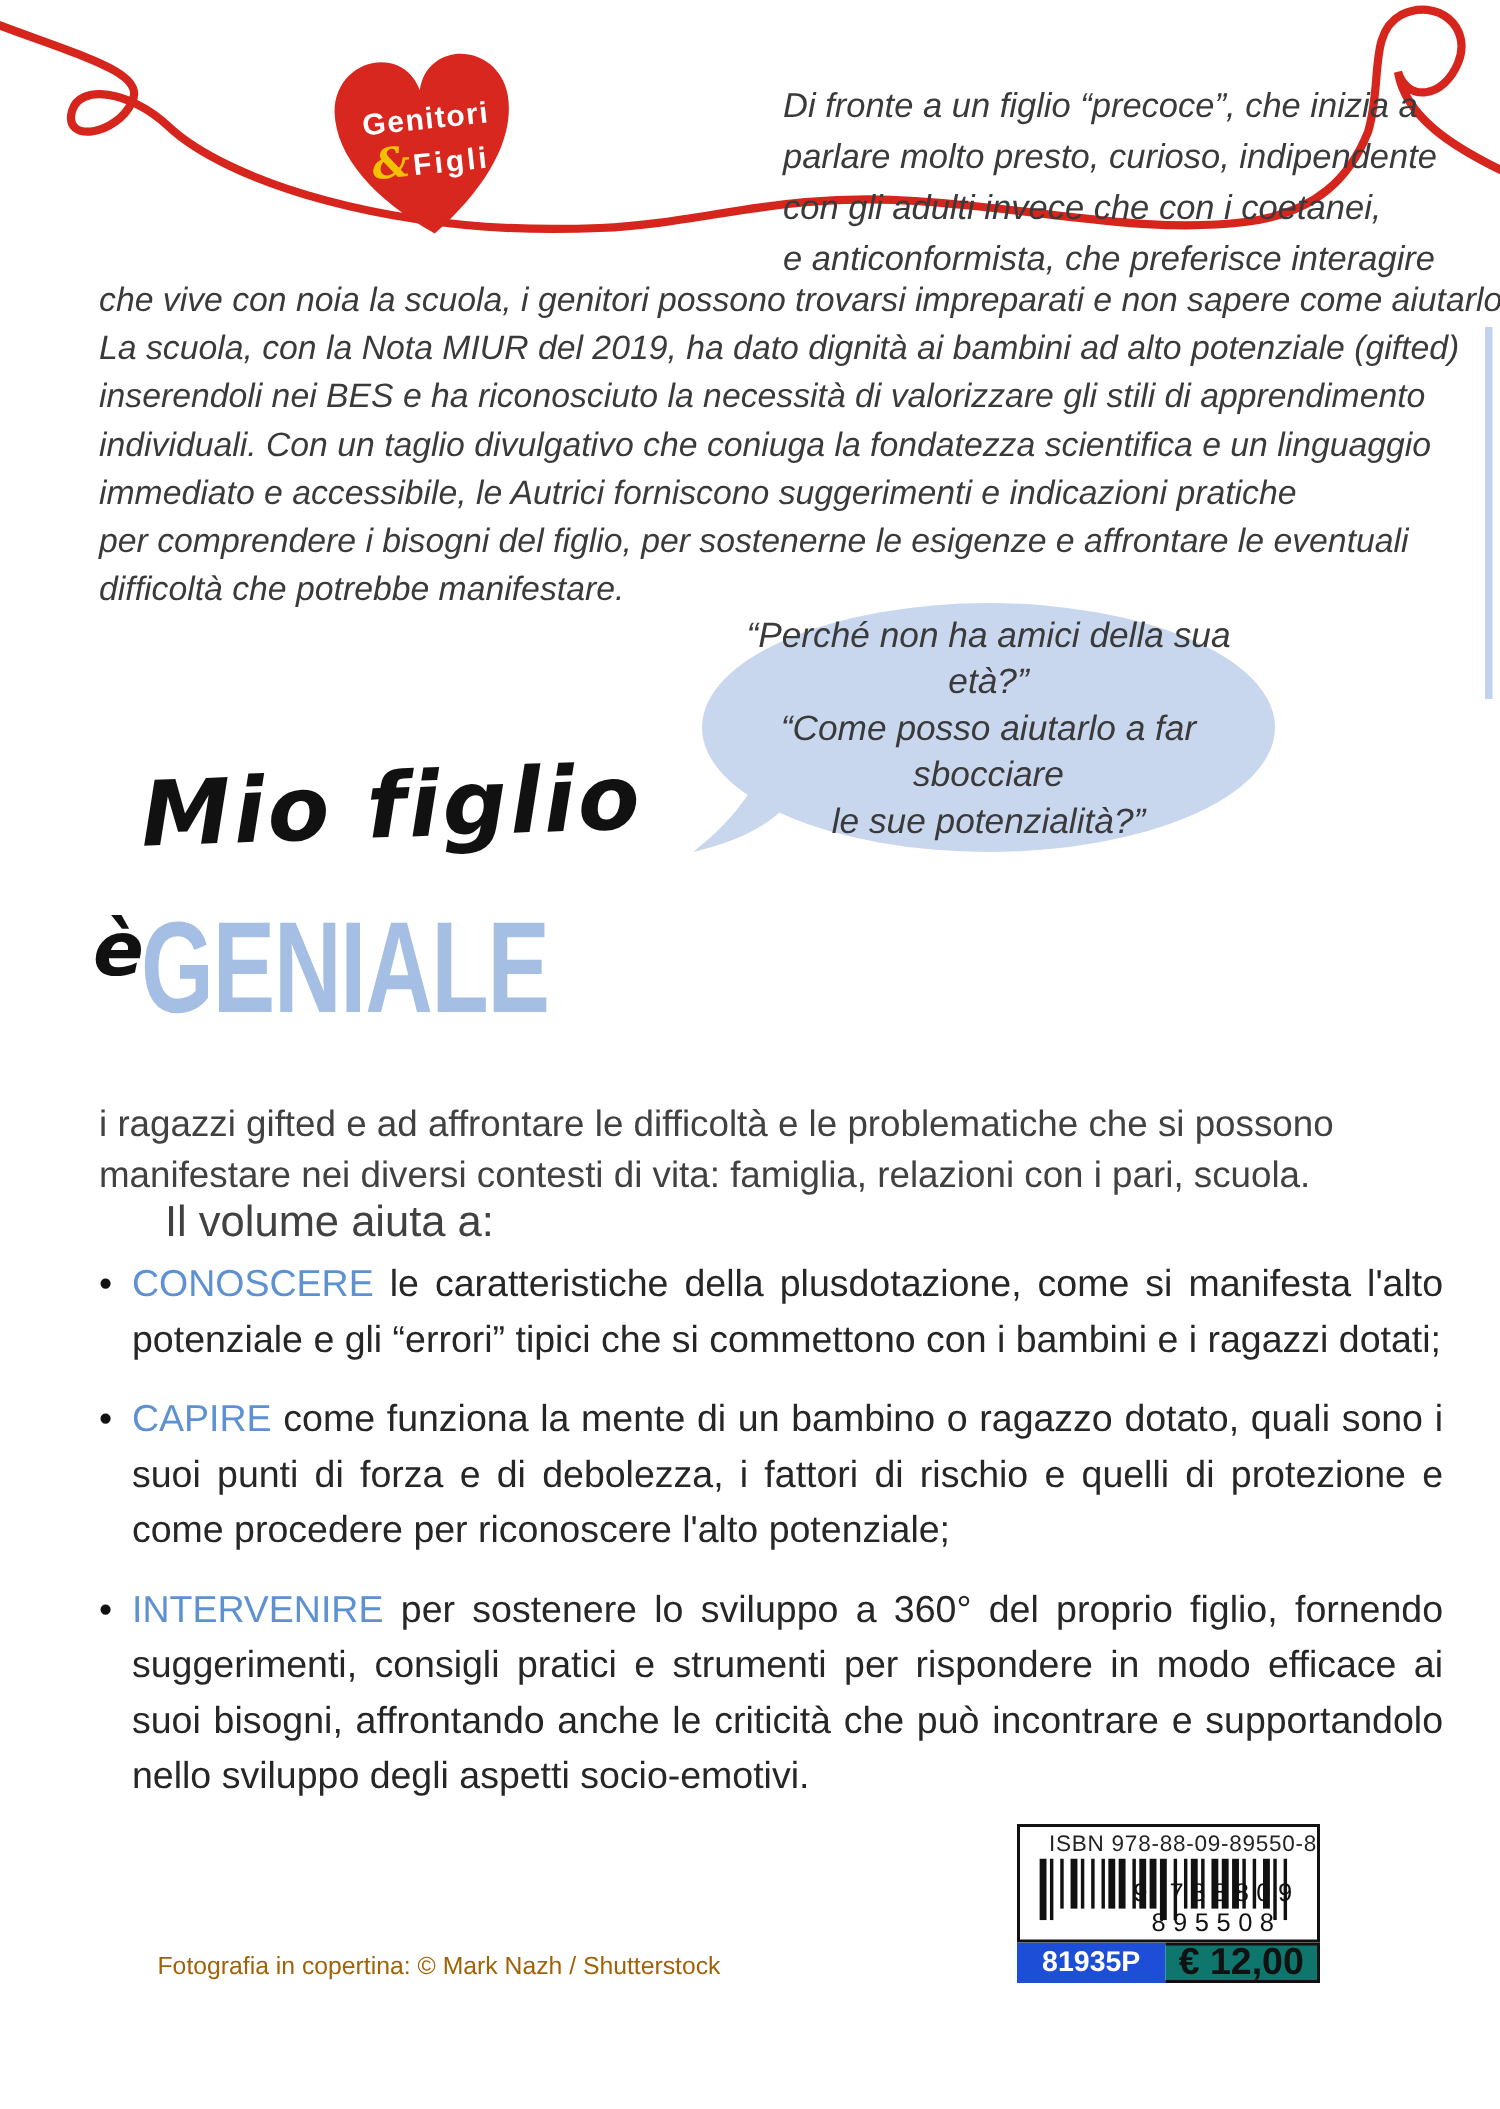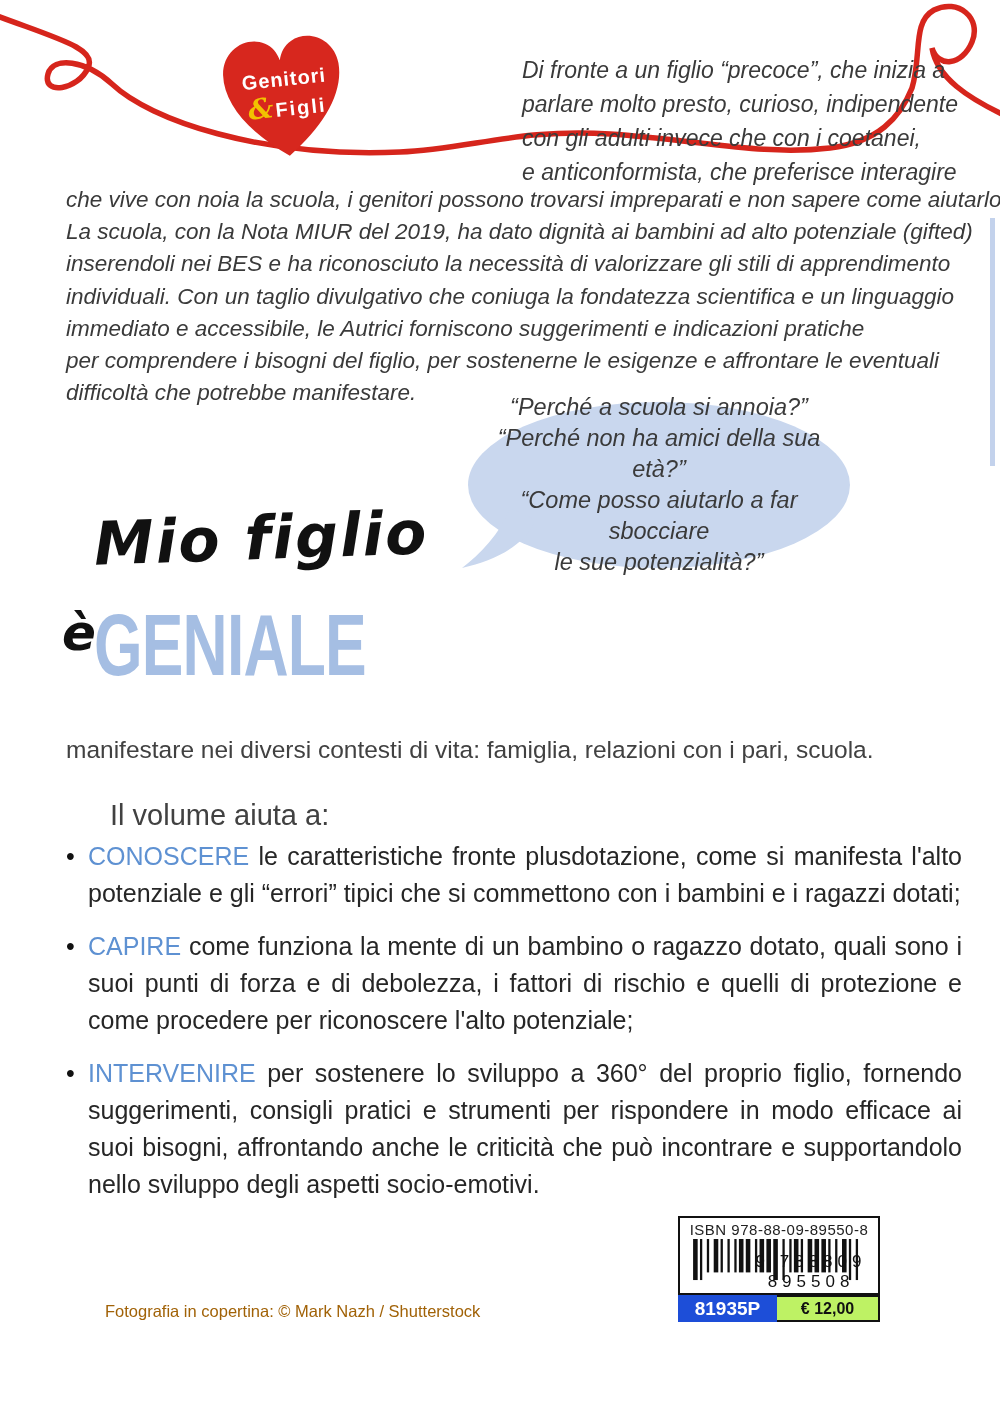--- a/index.html
+++ b/index.html
@@ -38,30 +38,30 @@
   
   #bullets{position:absolute;left:66px;top:838px;width:896px;}
   .bullet{position:relative;padding-left:22px;margin-bottom:16px;
     font-size:25px;line-height:37px;color:#262626;text-align:justify;}
   .bullet .dot{position:absolute;left:0;top:0;color:#111;}
   .bullet .kw{color:#5e91d2;}
   
   #barcode-block{position:absolute;left:678px;top:1216px;width:202px;}
   #barcode-box{box-sizing:border-box;width:202px;height:79px;border:2px solid #111;
     background:#fff;text-align:center;position:relative;}
-  #isbn-label{font-size:15px;color:#222;margin-top:3px;letter-spacing:0.5px;}
+  #isbn-label{font-size:15px;color:#222;margin-top:3px;letter-spacing:0.5px;text-align:right;}
   #bars-svg{display:block;margin:1px auto 0 auto;width:186px;height:42px;}
   #bars-svg rect{fill:#111;}
   #barcode-digits{position:absolute;left:0;bottom:1px;width:100%;
     font-size:17px;letter-spacing:5px;color:#111;margin-left:32px;}
   #barcode-row{display:flex;width:202px;height:27px;}
   #code-cell{box-sizing:border-box;width:99px;background:#1d4ed8;color:#fff;
     font-weight:700;font-size:19px;display:flex;align-items:center;justify-content:center;}
-  #price-cell{box-sizing:border-box;width:103px;background:#bef264;border:2px solid #111;
-    border-left:none;color:#111;font-weight:700;font-size:16px;
+  #price-cell{box-sizing:border-box;width:103px;background:#0f766e;border:2px solid #111;
+    border-left:none;color:#111;font-weight:700;font-size:25px;
     display:flex;align-items:center;justify-content:center;}
   
   #photo-credit{position:absolute;left:105px;top:1302px;font-size:16.5px;color:#a16207;}
   #edge-line{position:absolute;left:990px;top:218px;width:5px;height:248px;background:#c3d2ec;}
 </style>
 </head>
 <body>
 
 <div id="page">
 
@@ -106,39 +106,39 @@
     <div class="it-line">immediato e accessibile, le Autrici forniscono suggerimenti e indicazioni pratiche</div>
     <div class="it-line">per comprendere i bisogni del figlio, per sostenerne le esigenze e affrontare le eventuali</div>
     <div class="it-line">difficoltà che potrebbe manifestare.</div>
   </div>
 
   <div id="bubble"></div>
   <svg id="bubble-tail" viewBox="0 0 80 62">
     <path d="M48 0 C 38 26 18 46 0 60 C 34 52 62 38 74 12 Z" fill="#c9d7ee"></path>
   </svg>
   <div id="bubble-text">
-    <div>“Perché a scuola si annoia?”</div>
     <div>“Perché non ha amici della sua età?”</div>
     <div>“Come posso aiutarlo a far sbocciare</div>
     <div>le sue potenzialità?”</div>
   </div>
 
   <div id="title-hand">Mio figlio</div>
   <div id="title-e">è</div>
   <div id="title-main">GENIALE</div>
 
 
   <div id="volume-full">
+    <div class="body-line">i ragazzi gifted e ad affrontare le difficoltà e le problematiche che si possono</div>
     <div class="body-line">manifestare nei diversi contesti di vita: famiglia, relazioni con i pari, scuola.</div>
   </div>
   <div id="volume-helper">Il volume aiuta a:</div>
 
   <div id="bullets">
     <div class="bullet">
-      <span class="dot">•</span><span class="kw">CONOSCERE</span> <span>le caratteristiche fronte plusdotazione, come si manifesta l'alto potenziale e gli “errori” tipici che si commettono con i bambini e i ragazzi dotati;</span>
+      <span class="dot">•</span><span class="kw">CONOSCERE</span> <span>le caratteristiche della plusdotazione, come si manifesta l'alto potenziale e gli “errori” tipici che si commettono con i bambini e i ragazzi dotati;</span>
     </div>
     <div class="bullet">
       <span class="dot">•</span><span class="kw">CAPIRE</span> <span>come funziona la mente di un bambino o ragazzo dotato, quali sono i suoi punti di forza e di debolezza, i fattori di rischio e quelli di protezione e come procedere per riconoscere l'alto potenziale;</span>
     </div>
     <div class="bullet">
       <span class="dot">•</span><span class="kw">INTERVENIRE</span> <span>per sostenere lo sviluppo a 360° del proprio figlio, fornendo suggerimenti, consigli pratici e strumenti per rispondere in modo efficace ai suoi bisogni, affrontando anche le criticità che può incontrare e supportandolo nello sviluppo degli aspetti socio-emotivi.</span>
     </div>
   </div>
 
   <div id="barcode-block">

